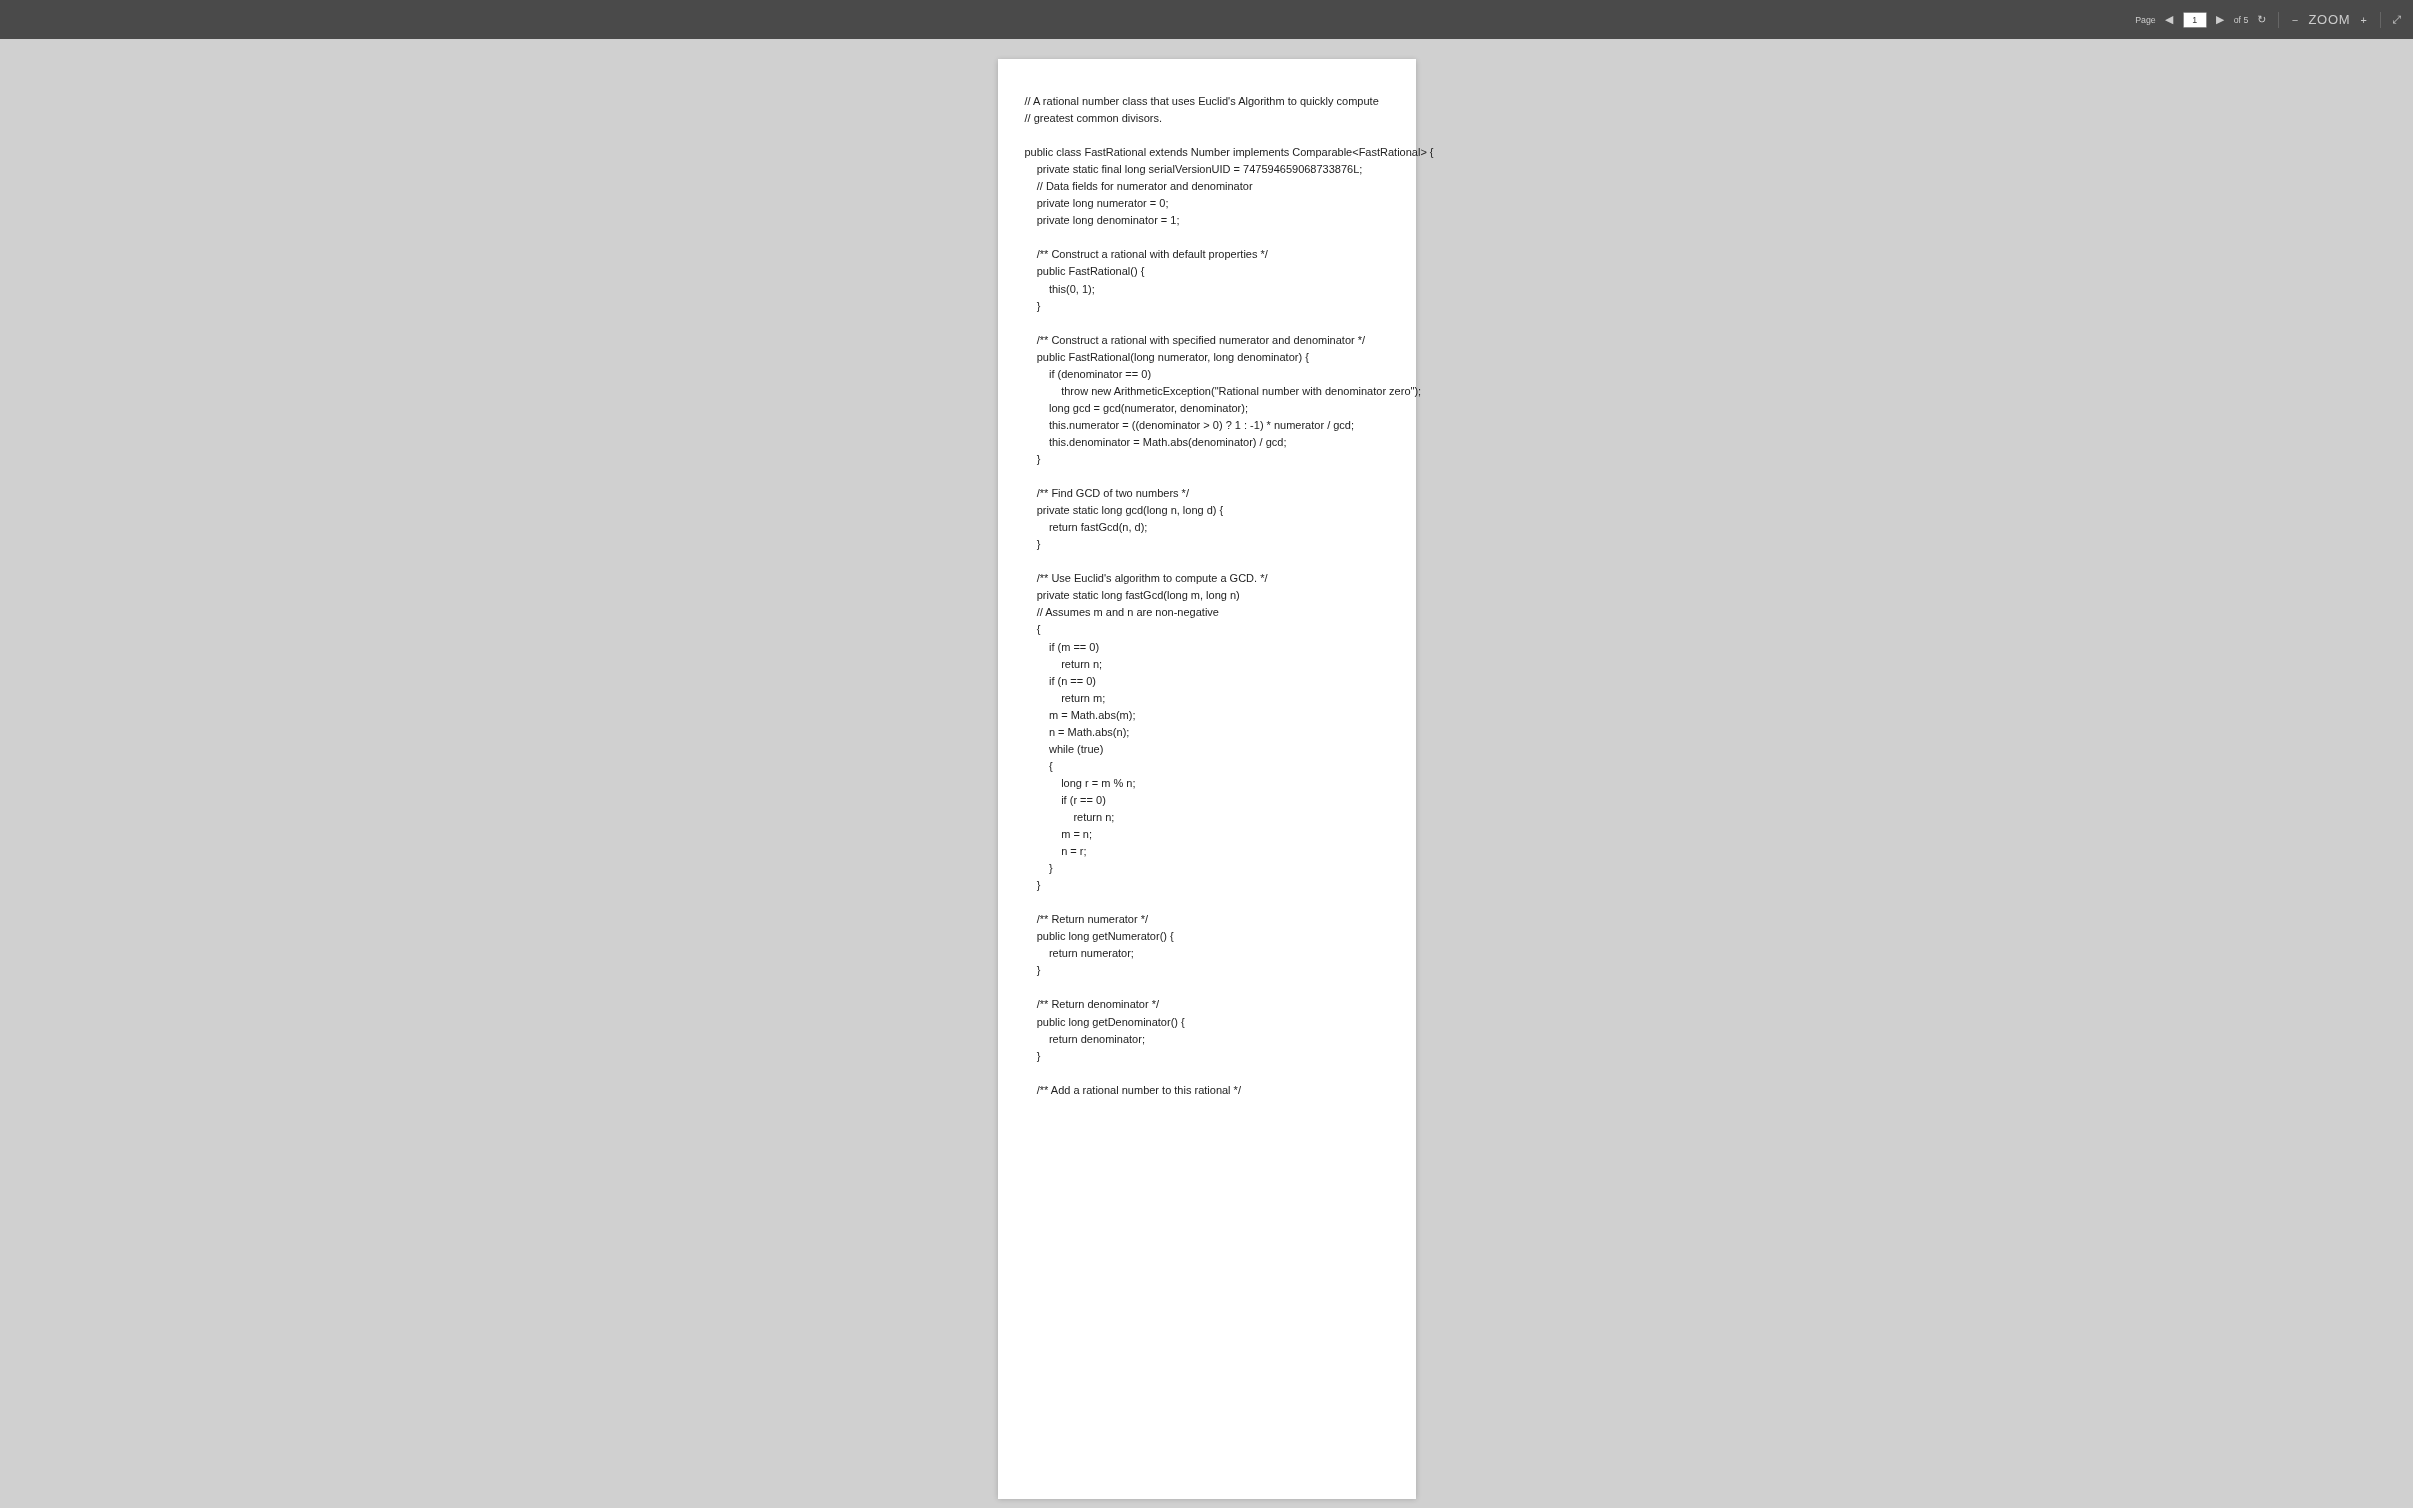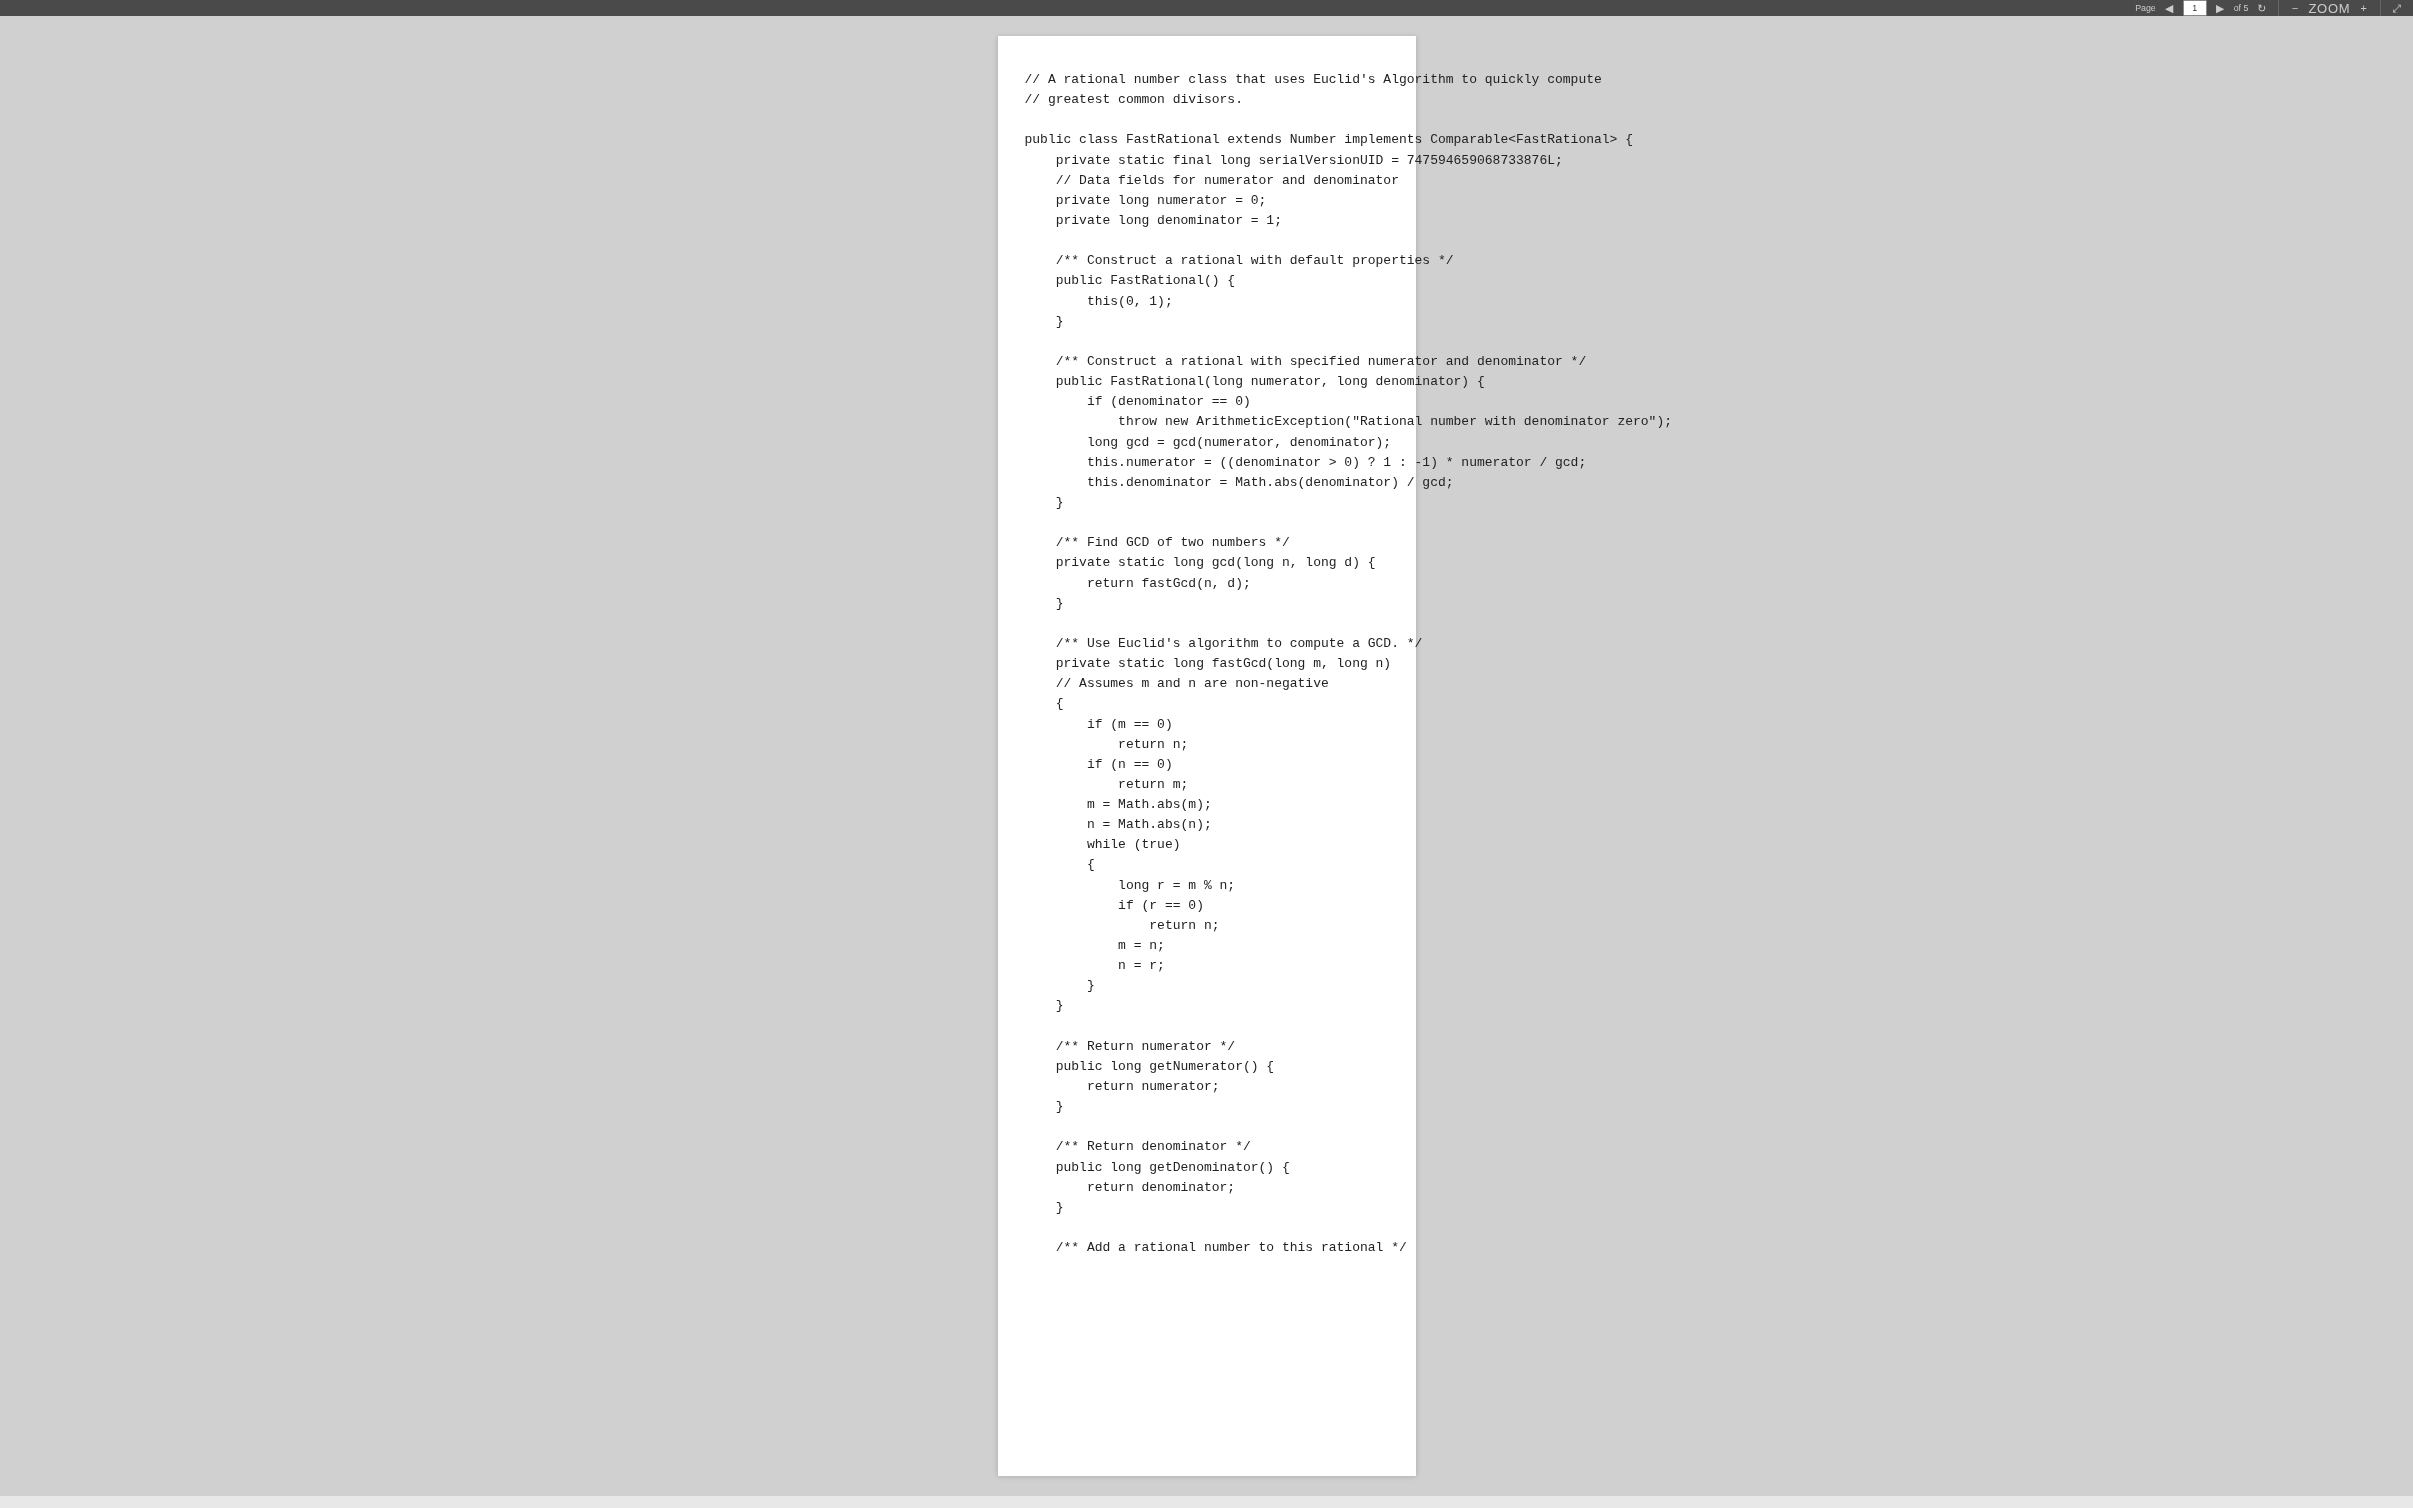--- a/index.html
+++ b/index.html
@@ -7,21 +7,21 @@
     body {
       background: #e8e8e8;
       font-family: Arial, sans-serif;
       height: 100vh;
       overflow: hidden;
     }
 
     
     #toolbar {
       background: #4a4a4a;
-      height: 16px;
+      height: 39px;
       display: flex;
       align-items: center;
       justify-content: flex-end;
       padding: 0 6.7px;
       gap: 4px;
     }
 
     .toolbar-label {
       color: #ccc;
       font-size: 8.8px;
@@ -78,22 +78,22 @@
     
     #pdf-page {
       background: #ffffff;
       width: 418px;
       min-height: 539px;
       padding: 34px 27px;
       box-shadow: 0 1.3px 5.4px rgba(0,0,0,0.2);
     }
 
     #code-content {
-      font-family: Liberation Mono, monospace;
-      font-size: 13px;
+      font-family: Liberation Sans, sans-serif;
+      font-size: 11px;
       line-height: 1.55;
       color: #222;
       white-space: pre;
     }
   </style>
 </head>
 <body>
 
 <div id="toolbar">
   <span class="toolbar-label">Page</span>

